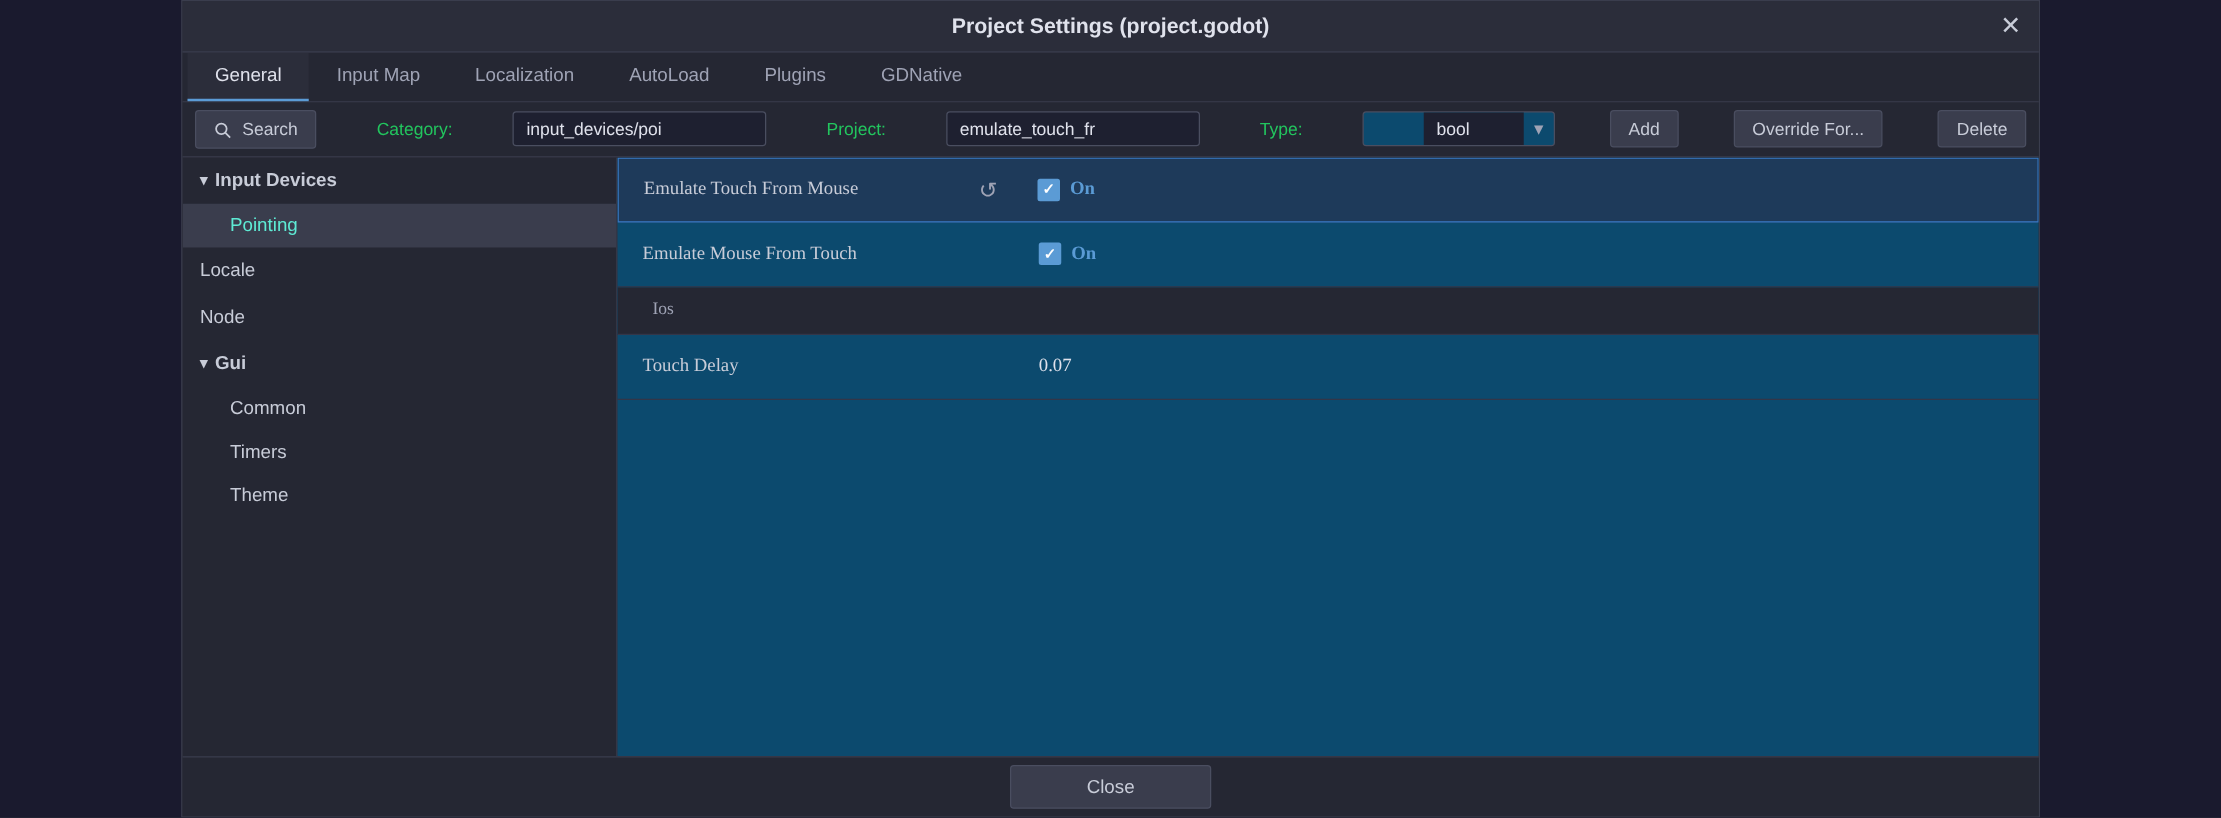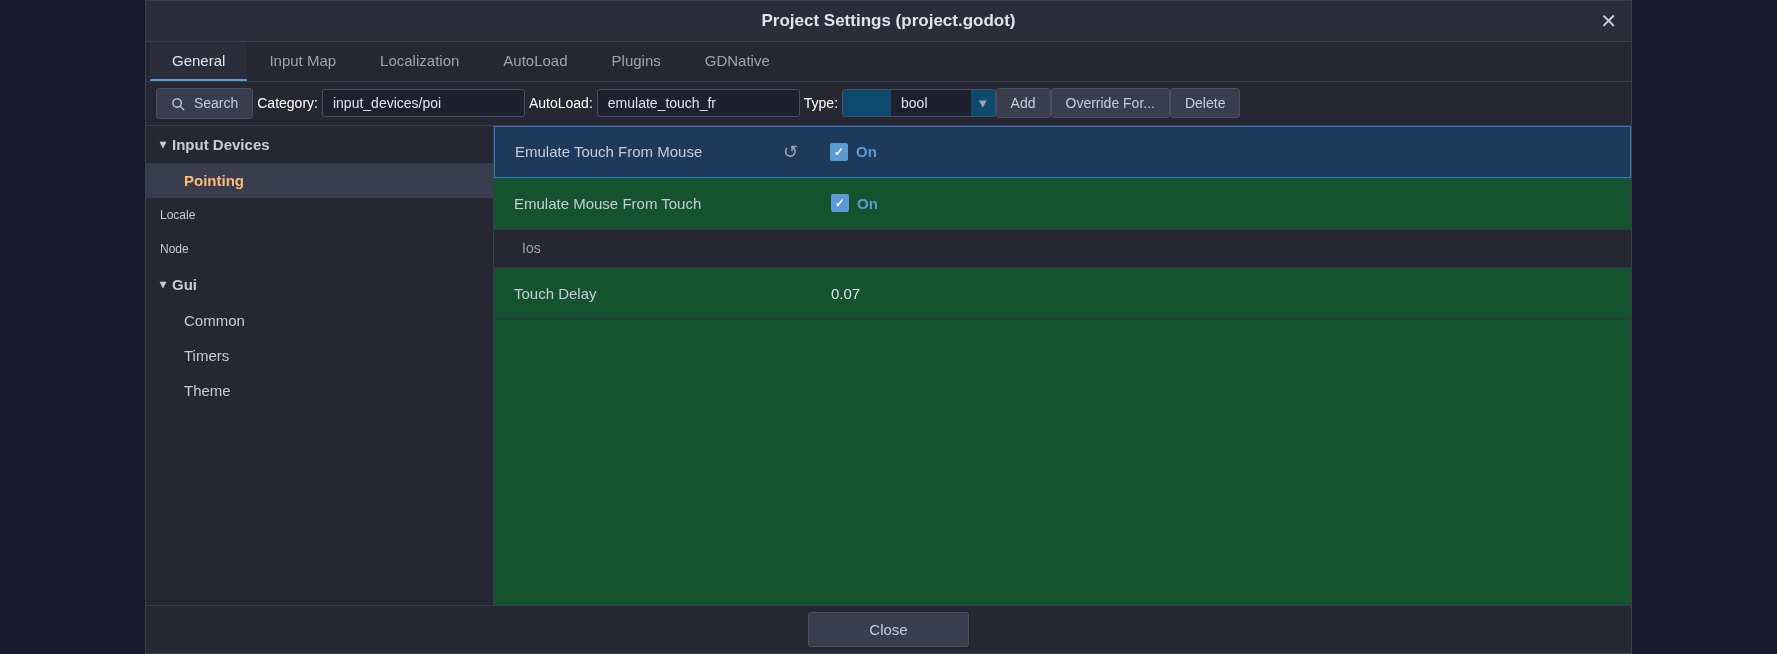--- a/index.html
+++ b/index.html
@@ -65,33 +65,34 @@
       background: #2b2d3a;
       text-align: center;
     }
     
     .toolbar {
       display: flex;
       align-items: center;
       background: #252733;
       padding: 6px 10px;
       border-bottom: 1px solid #3a3d4d;
-      gap: 0;
+      gap: 18px;
+      justify-content: space-between;
     }
     .toolbar-btn {
       background: #3a3d4d;
       border: 1px solid #4a4e60;
       color: #c8ccd8;
       padding: 6px 14px;
       cursor: pointer;
       font-size: 14px;
       border-radius: 3px;
     }
     .toolbar-label {
-      color: #ffffff;
+      color: #22c55e;
       font-size: 14px;
       padding: 0 4px;
     }
     .toolbar-input {
       background: #1e2030;
       border: 1px solid #4a4e60;
       color: #e0e2ec;
       padding: 5px 10px;
       font-size: 14px;
       border-radius: 3px;
@@ -151,34 +152,34 @@
       font-size: 12px;
     }
     .sidebar-item {
       padding: 9px 14px 9px 38px;
       cursor: pointer;
       color: #c8ccd8;
       font-size: 15px;
     }
     .sidebar-item.active {
       background: #3a3d4d;
-      color: #fdba74;
-      font-weight: bold;
+      color: #5eead4;
     }
     .sidebar-top-item {
       padding: 10px 14px;
       cursor: pointer;
       color: #c8ccd8;
-      font-size: 12px;
+      font-size: 15px;
     }
     
     .content-area {
       flex: 1;
-      background: #14532d;
+      background: #0c4a6e;
       overflow-y: auto;
+      font-family: Liberation Serif, serif;
     }
     .content-area::-webkit-scrollbar { width: 8px; }
     .content-area::-webkit-scrollbar-track { background: #1e2030; }
     .content-area::-webkit-scrollbar-thumb { background: #4a4e60; border-radius: 4px; }
     .settings-row {
       display: flex;
       align-items: center;
       padding: 0;
       border-bottom: 1px solid #333648;
       min-height: 52px;
@@ -289,21 +290,21 @@
   <div class="toolbar">
     <button class="toolbar-btn">
       <svg class="search-icon-svg" viewBox="0 0 16 16" fill="none" xmlns="http://www.w3.org/2000/svg">
         <circle cx="6.5" cy="6.5" r="4.5" stroke="#c8ccd8" stroke-width="1.5"></circle>
         <line x1="10" y1="10" x2="14" y2="14" stroke="#c8ccd8" stroke-width="1.5"></line>
       </svg>
       <span>Search</span>
     </button>
     <span class="toolbar-label">Category:</span>
     <input class="toolbar-input" value="input_devices/poi" style="">
-    <span class="toolbar-label">AutoLoad:</span>
+    <span class="toolbar-label">Project:</span>
     <input class="toolbar-input" value="emulate_touch_fr" style="">
     <span class="toolbar-label">Type:</span>
     <div class="toolbar-select-wrap">
       <select class="toolbar-select">
         <option>bool</option>
         <option>int</option>
         <option>float</option>
         <option>String</option>
       </select>
       <span class="select-arrow">▾</span>

